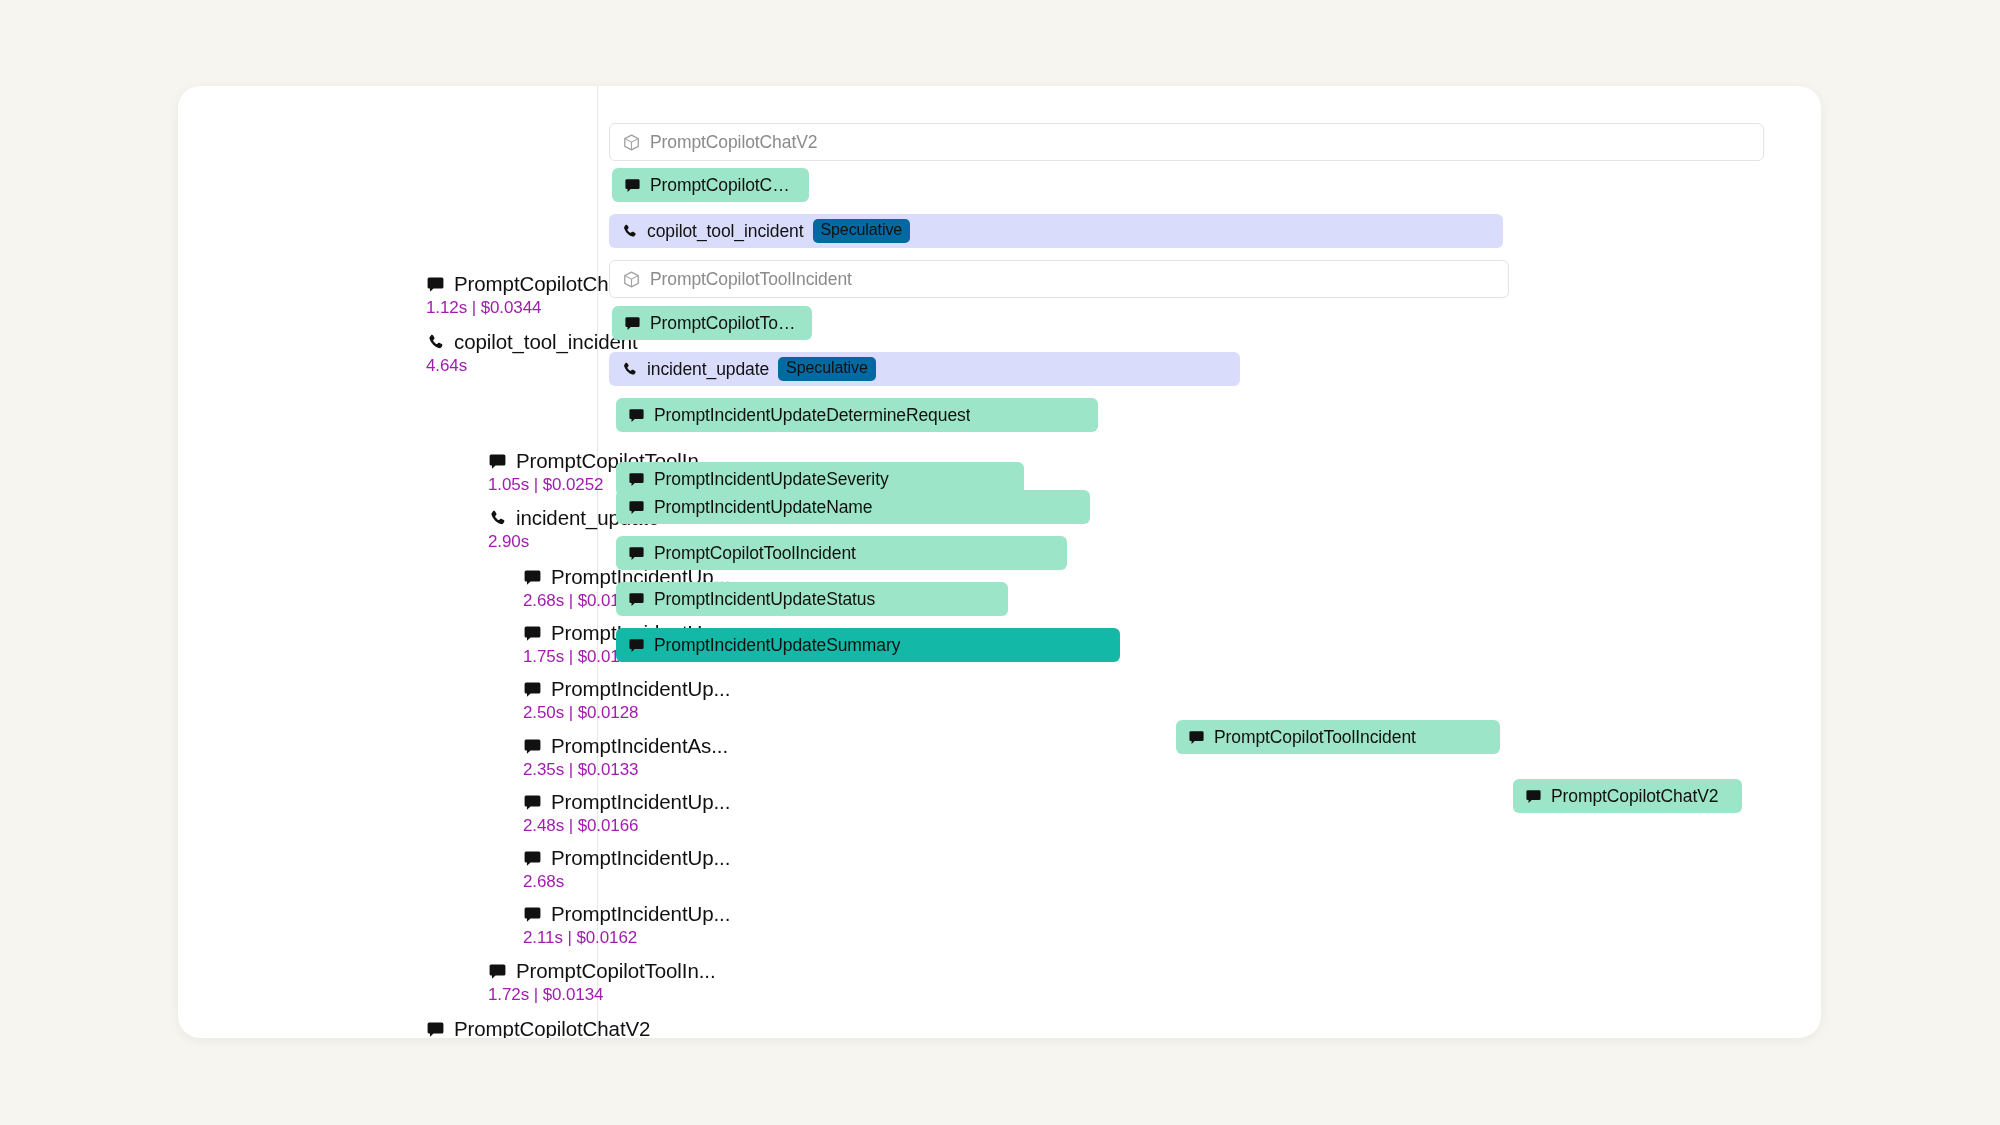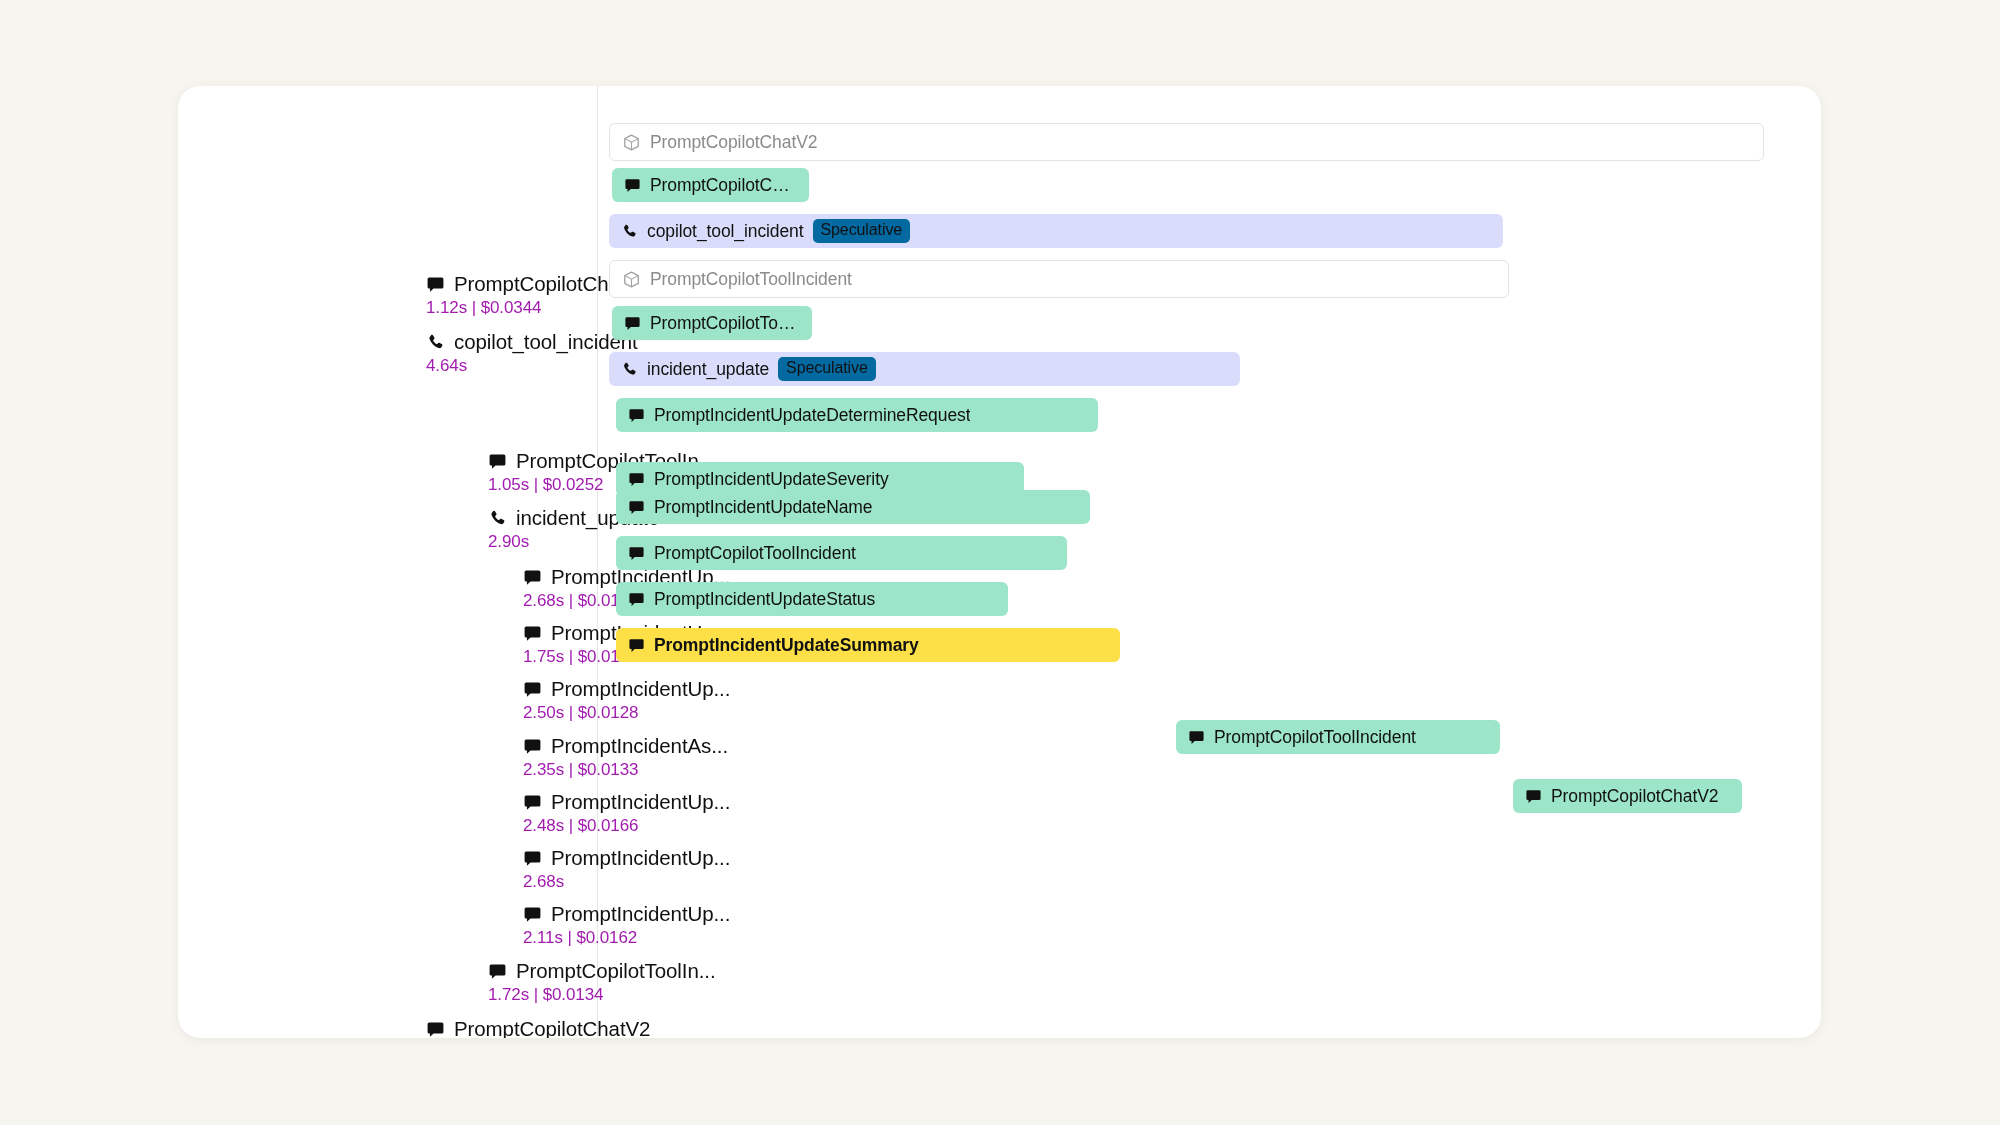--- a/index.html
+++ b/index.html
@@ -84,21 +84,21 @@
     align-items: center;
     box-sizing: border-box;
     padding: 0 12px;
     gap: 9px;
     font-size: 17.5px;
     color: #111111;
     letter-spacing: -0.1px;
   }
   .bar.green   { background: #9ce5c8; }
   .bar.lav     { background: #d9ddfb; }
-  .bar.grey    { background: #fde047; font-weight: bold; }
+  .bar.grey    { background: #14b8a6; }
   .bar.outline {
     background: #ffffff;
     border: 1px solid #e3e3e3;
     color: #8b8b8b;
   }
   .bar .bar-label { overflow: hidden; text-overflow: ellipsis; white-space: nowrap; }
 
   .chip {
     background: #0369a1;
     border-radius: 5px;

